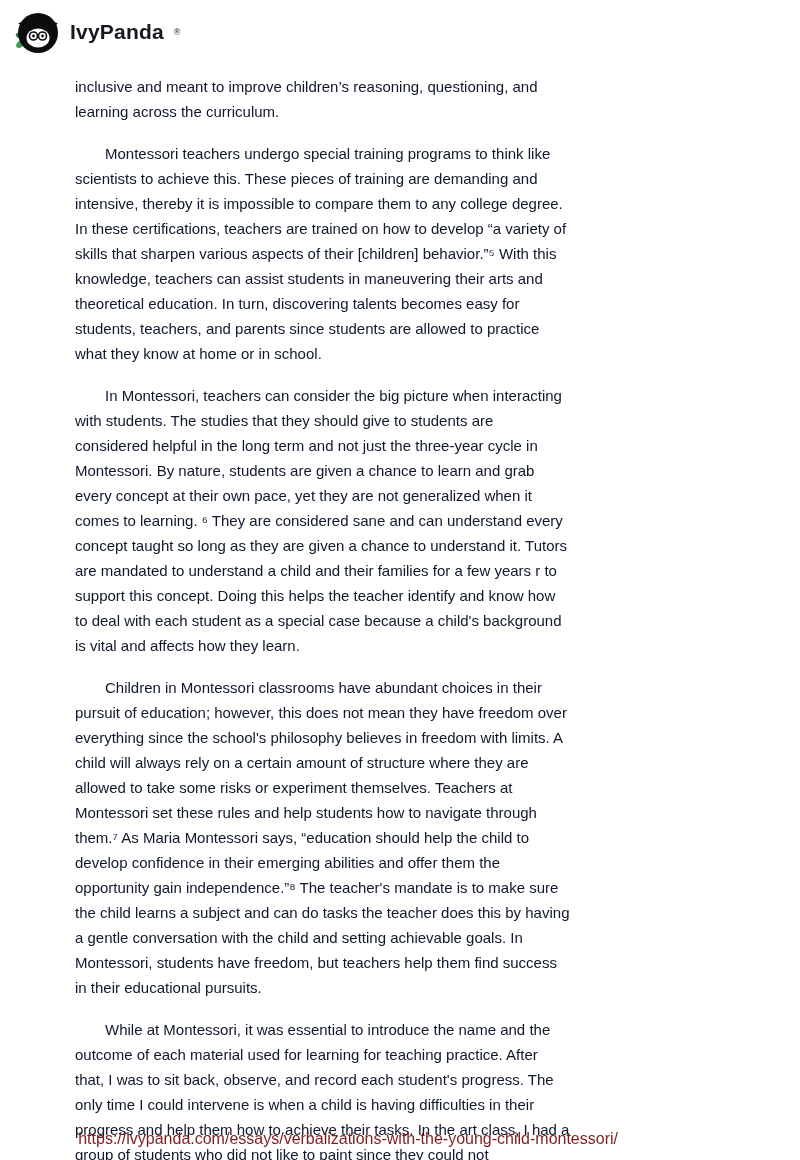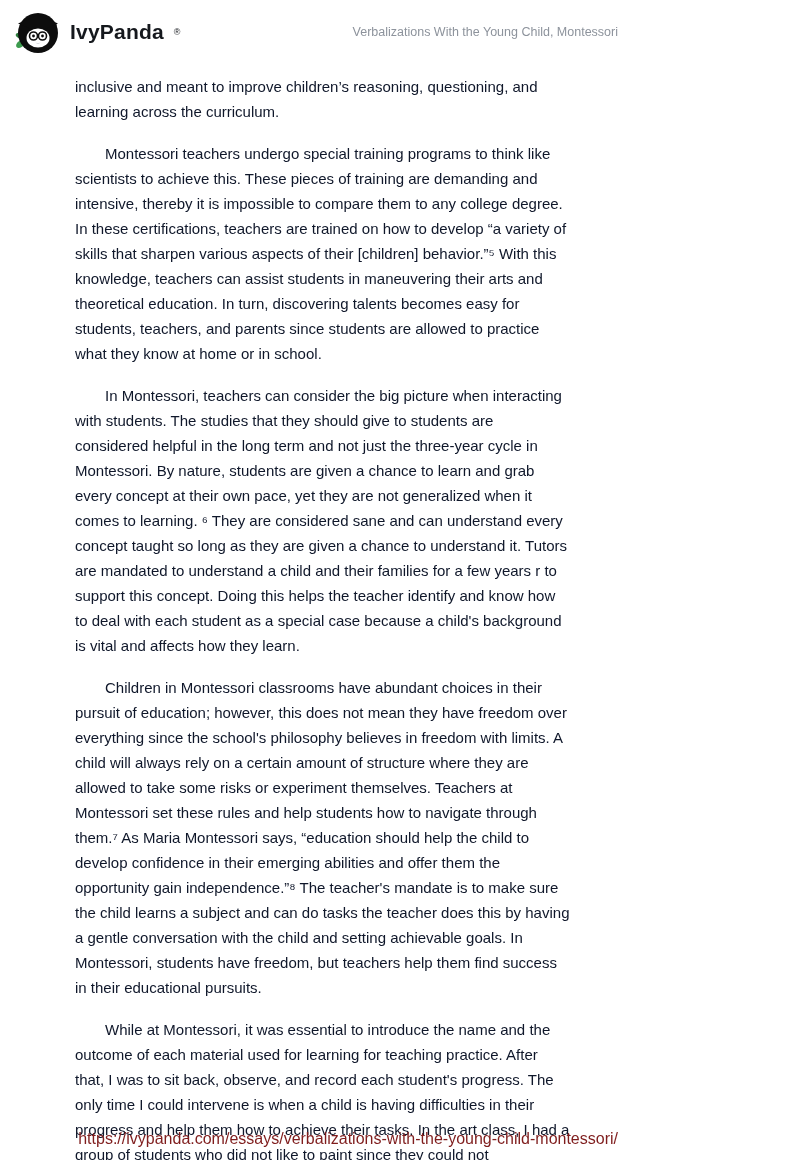--- a/index.html
+++ b/index.html
@@ -103,21 +103,20 @@
           <circle cx="28.5" cy="27" r="4" fill="none" stroke="#0d0d0d" stroke-width="1.6"></circle>
           <line x1="23.2" y1="27" x2="24.8" y2="27" stroke="#0d0d0d" stroke-width="1.4"></line>
           <circle cx="19.5" cy="27" r="1.4" fill="#0d0d0d"></circle>
           <circle cx="28.5" cy="27" r="1.4" fill="#0d0d0d"></circle>
           <path d="M21.3 33 q2.7 2.4 5.4 0 q-2.7 4.2 -5.4 0" fill="#c9cdd2"></path>
         </svg>
       </span>
       <span class="brand-text">IvyPanda</span>
         <sup class="reg">®</sup>
     </a>
-    <div class="doc-title">Verbalizations With the Young Child, Montessori</div>
   </header>
 
   <main class="essay">
     <p class="para first">inclusive and meant to improve children’s reasoning, questioning, and learning across the curriculum.</p>
     <p class="para">Montessori teachers undergo special training programs to think like scientists to achieve this. These pieces of training are demanding and intensive, thereby it is impossible to compare them to any college degree. In these certifications, teachers are trained on how to develop “a variety of skills that sharpen various aspects of their [children] behavior.”⁵ With this knowledge, teachers can assist students in maneuvering their arts and theoretical education. In turn, discovering talents becomes easy for students, teachers, and parents since students are allowed to practice what they know at home or in school.</p>
     <p class="para">In Montessori, teachers can consider the big picture when interacting with students. The studies that they should give to students are considered helpful in the long term and not just the three-year cycle in Montessori. By nature, students are given a chance to learn and grab every concept at their own pace, yet they are not generalized when it comes to learning. ⁶ They are considered sane and can understand every concept taught so long as they are given a chance to understand it. Tutors are mandated to understand a child and their families for a few years r to support this concept. Doing this helps the teacher identify and know how to deal with each student as a special case because a child's background is vital and affects how they learn.</p>
     <p class="para">Children in Montessori classrooms have abundant choices in their pursuit of education; however, this does not mean they have freedom over everything since the school's philosophy believes in freedom with limits. A child will always rely on a certain amount of structure where they are allowed to take some risks or experiment themselves. Teachers at Montessori set these rules and help students how to navigate through them.⁷ As Maria Montessori says, “education should help the child to develop confidence in their emerging abilities and offer them the opportunity gain independence.”⁸ The teacher's mandate is to make sure the child learns a subject and can do tasks the teacher does this by having a gentle conversation with the child and setting achievable goals. In Montessori, students have freedom, but teachers help them find success in their educational pursuits.</p>
     <p class="para">While at Montessori, it was essential to introduce the name and the outcome of each material used for learning for teaching practice. After that, I was to sit back, observe, and record each student's progress. The only time I could intervene is when a child is having difficulties in their progress and help them how to achieve their tasks. In the art class, I had a group of students who did not like to paint since they could not differentiate colors. The first thing was to teach them all primary colors and how they relate to each other. In two days, they were able to integrate colors and paint them. In one week, they picked interest in painting and were able to paint beautiful pictures.</p>
   </main>
 

